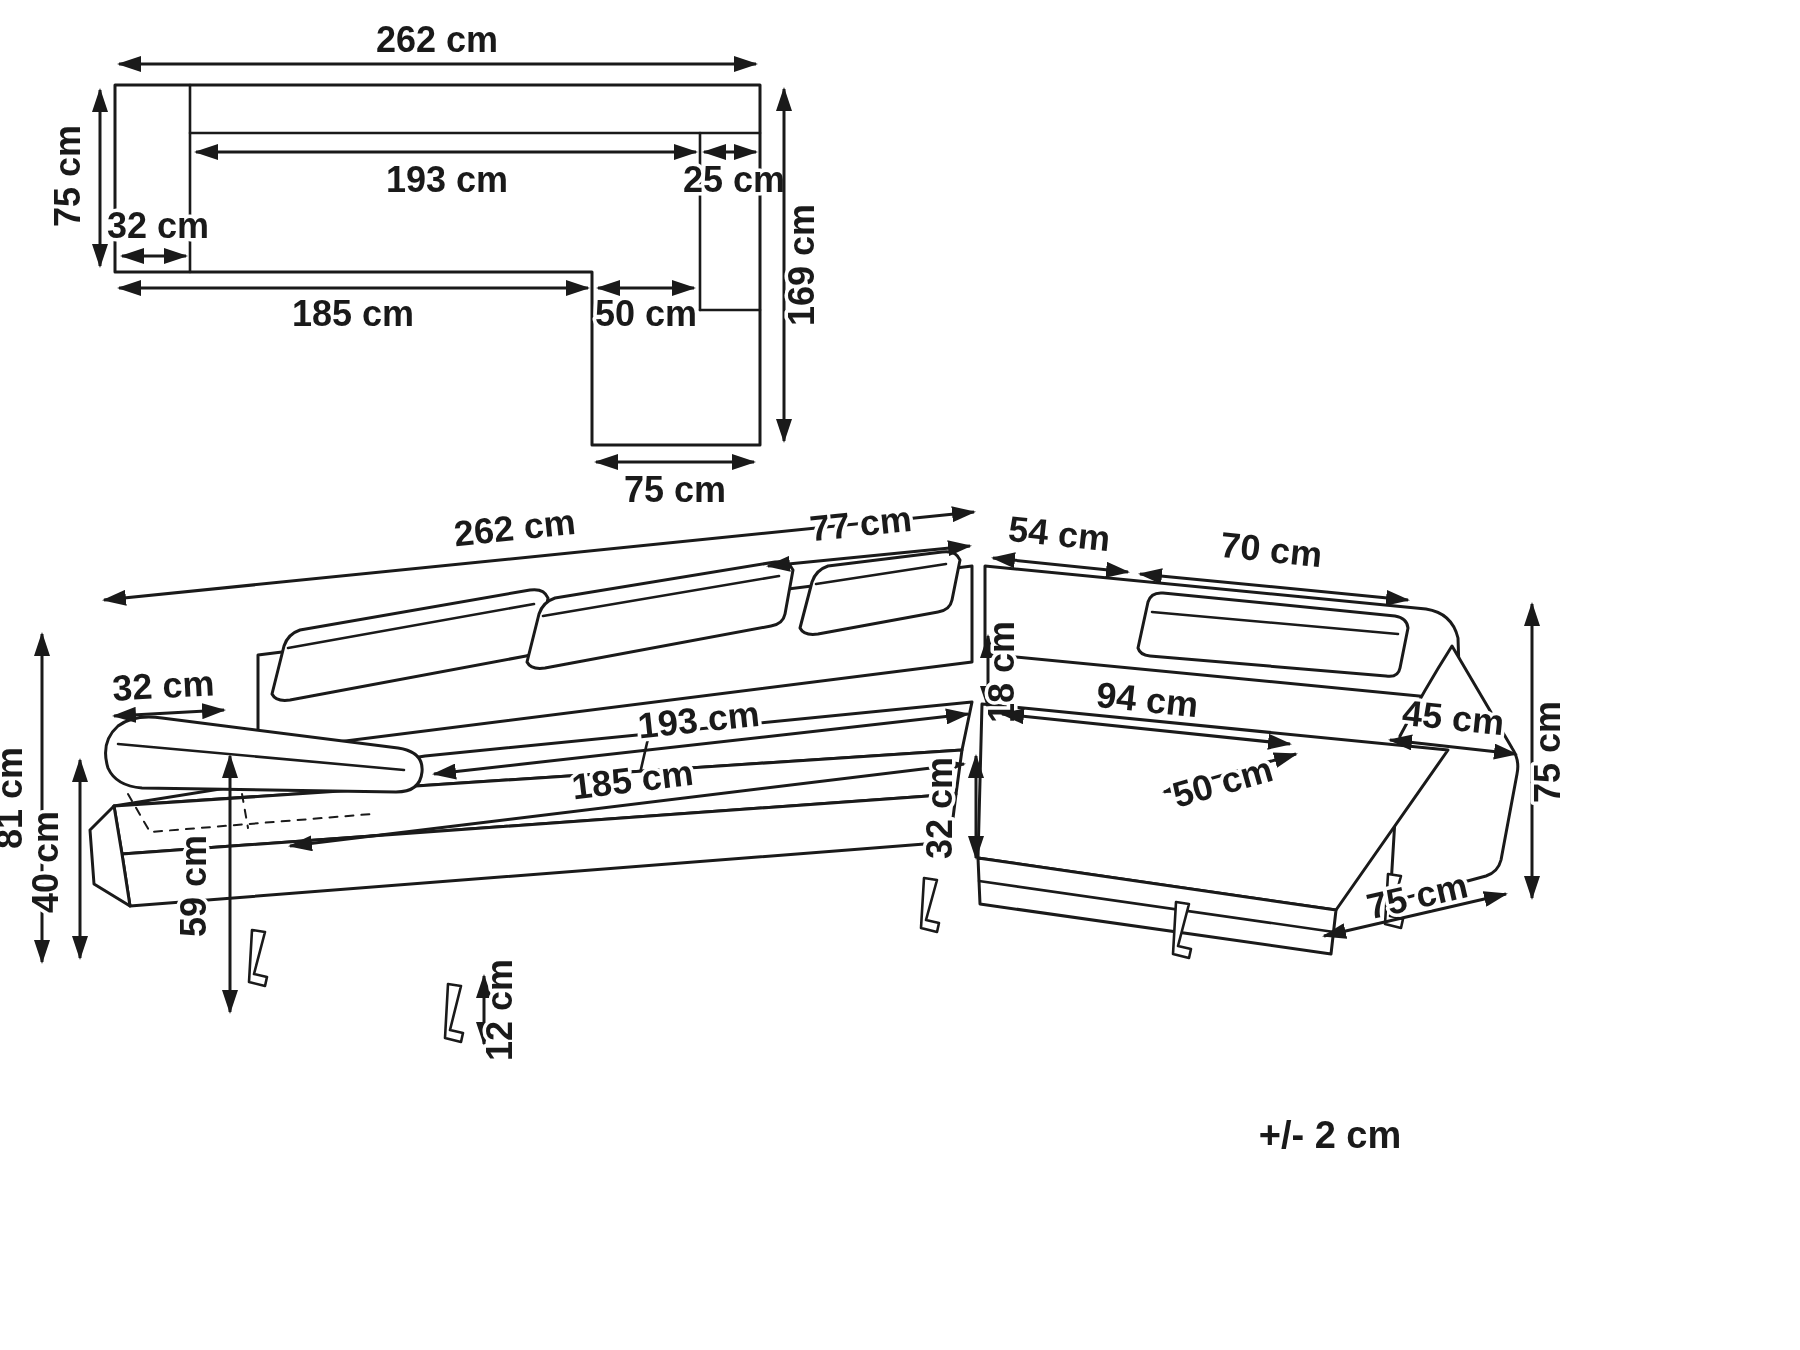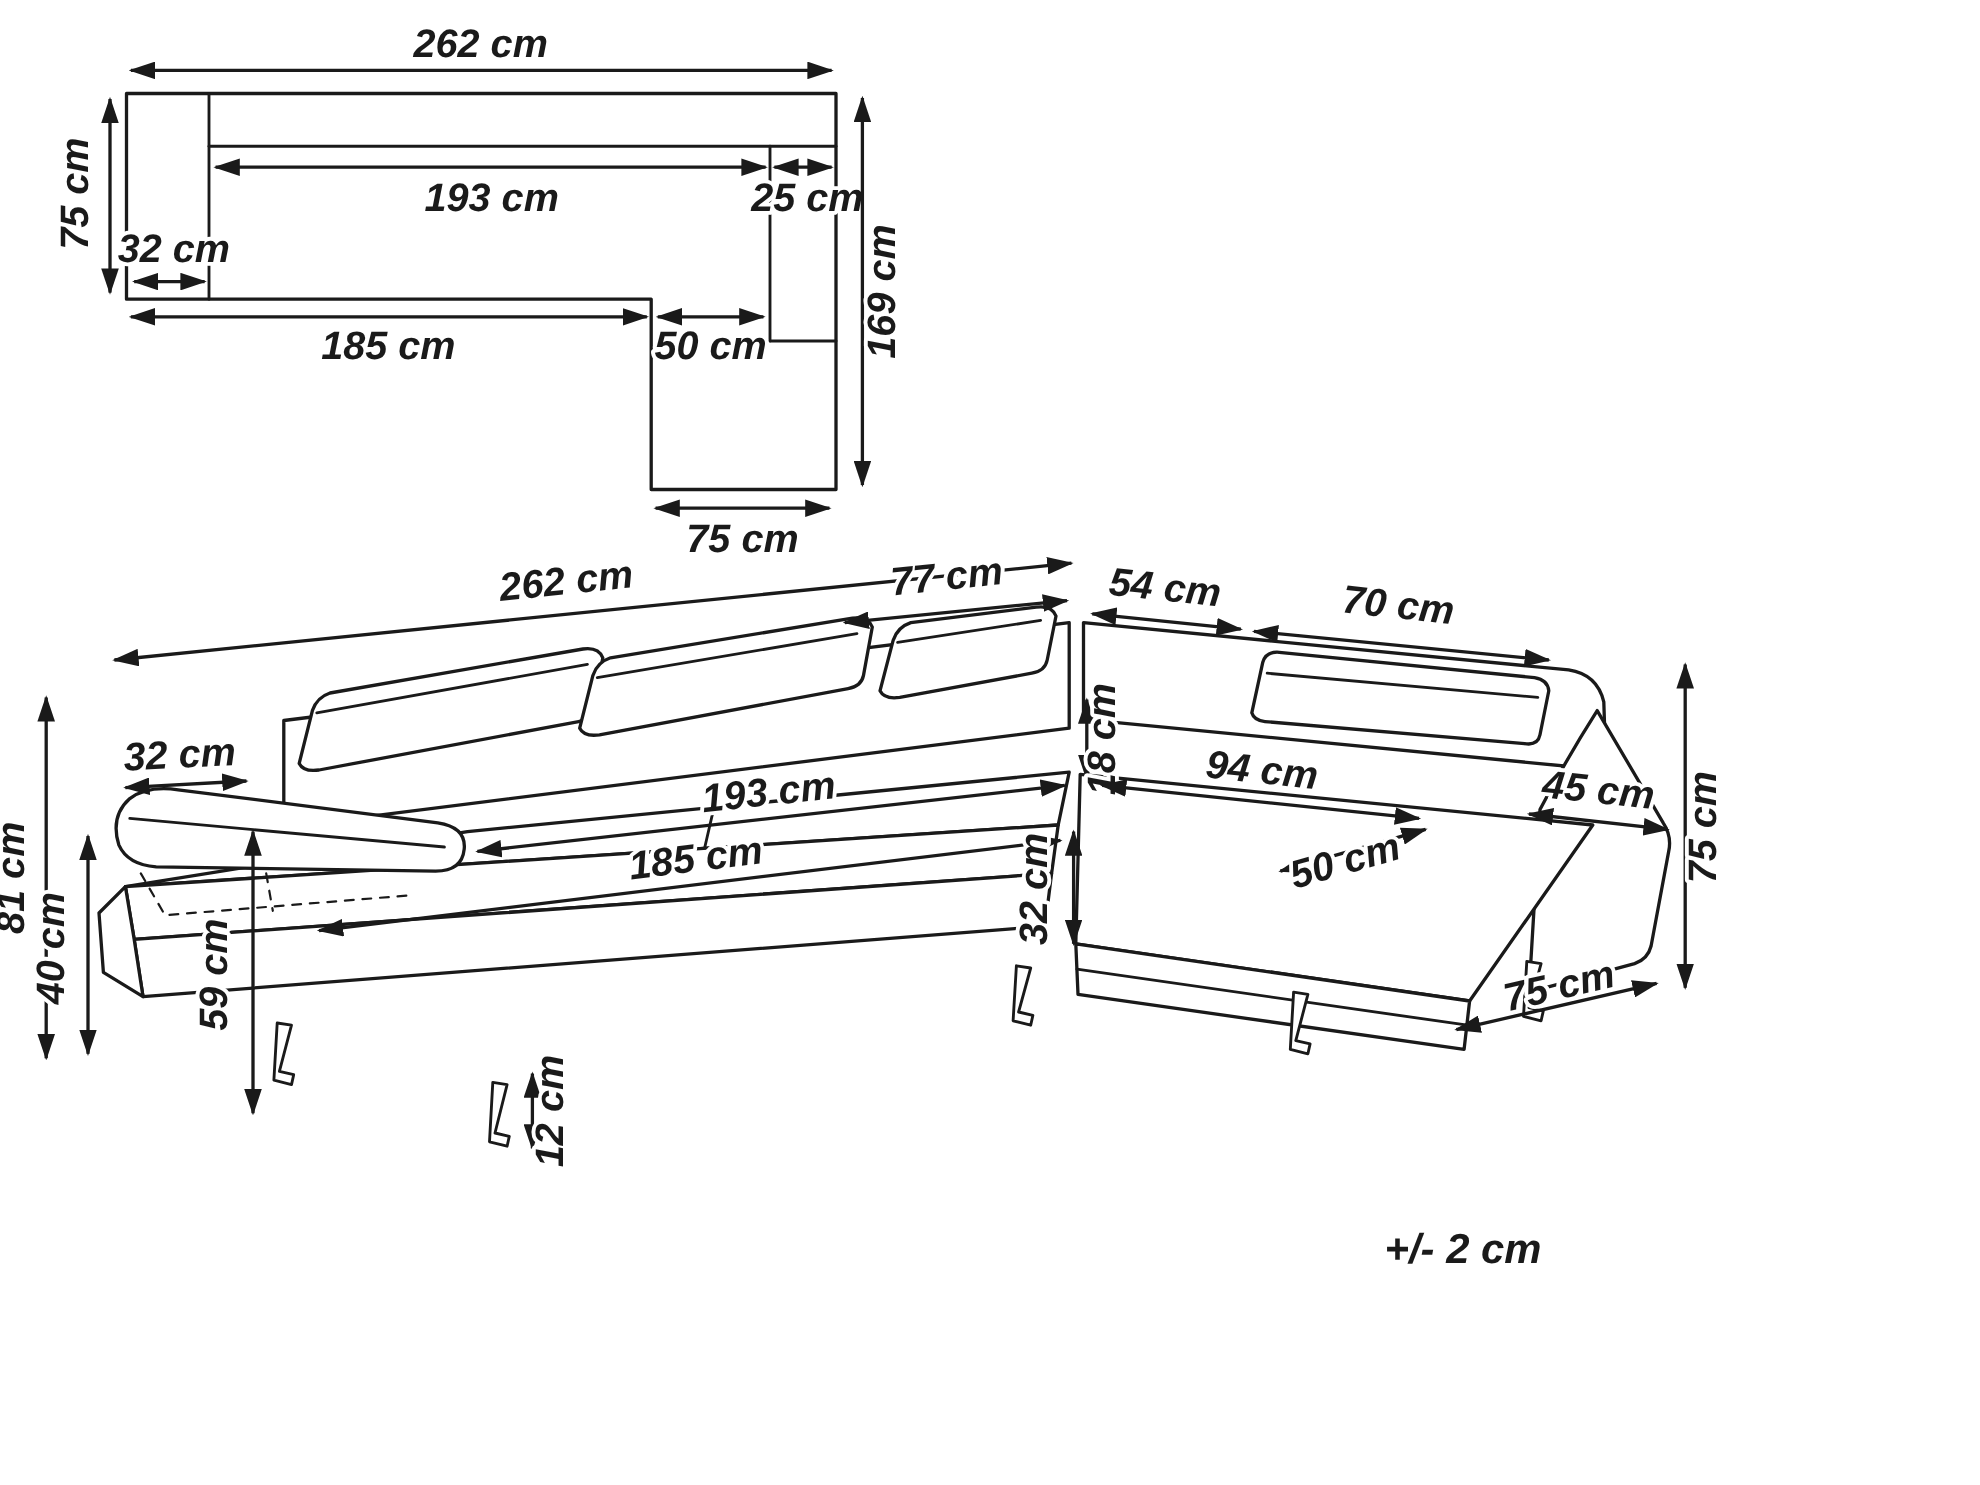--- a/index.html
+++ b/index.html
@@ -3,21 +3,20 @@
 <meta charset="utf-8">
 <style>
   html, body { margin: 0; padding: 0; background: #ffffff; }
   .stage {
     position: relative;
     width: 1800px;
     height: 1350px;
     background: #ffffff;
     font-family: "Liberation Sans", sans-serif;
     overflow: hidden;
-    font-style: italic;
   }
   svg { display: block; }
   .outline {
     fill: #ffffff;
     stroke: #1a1a1a;
     stroke-width: 3;
     stroke-linejoin: round;
     stroke-linecap: round;
   }
   .edge {

